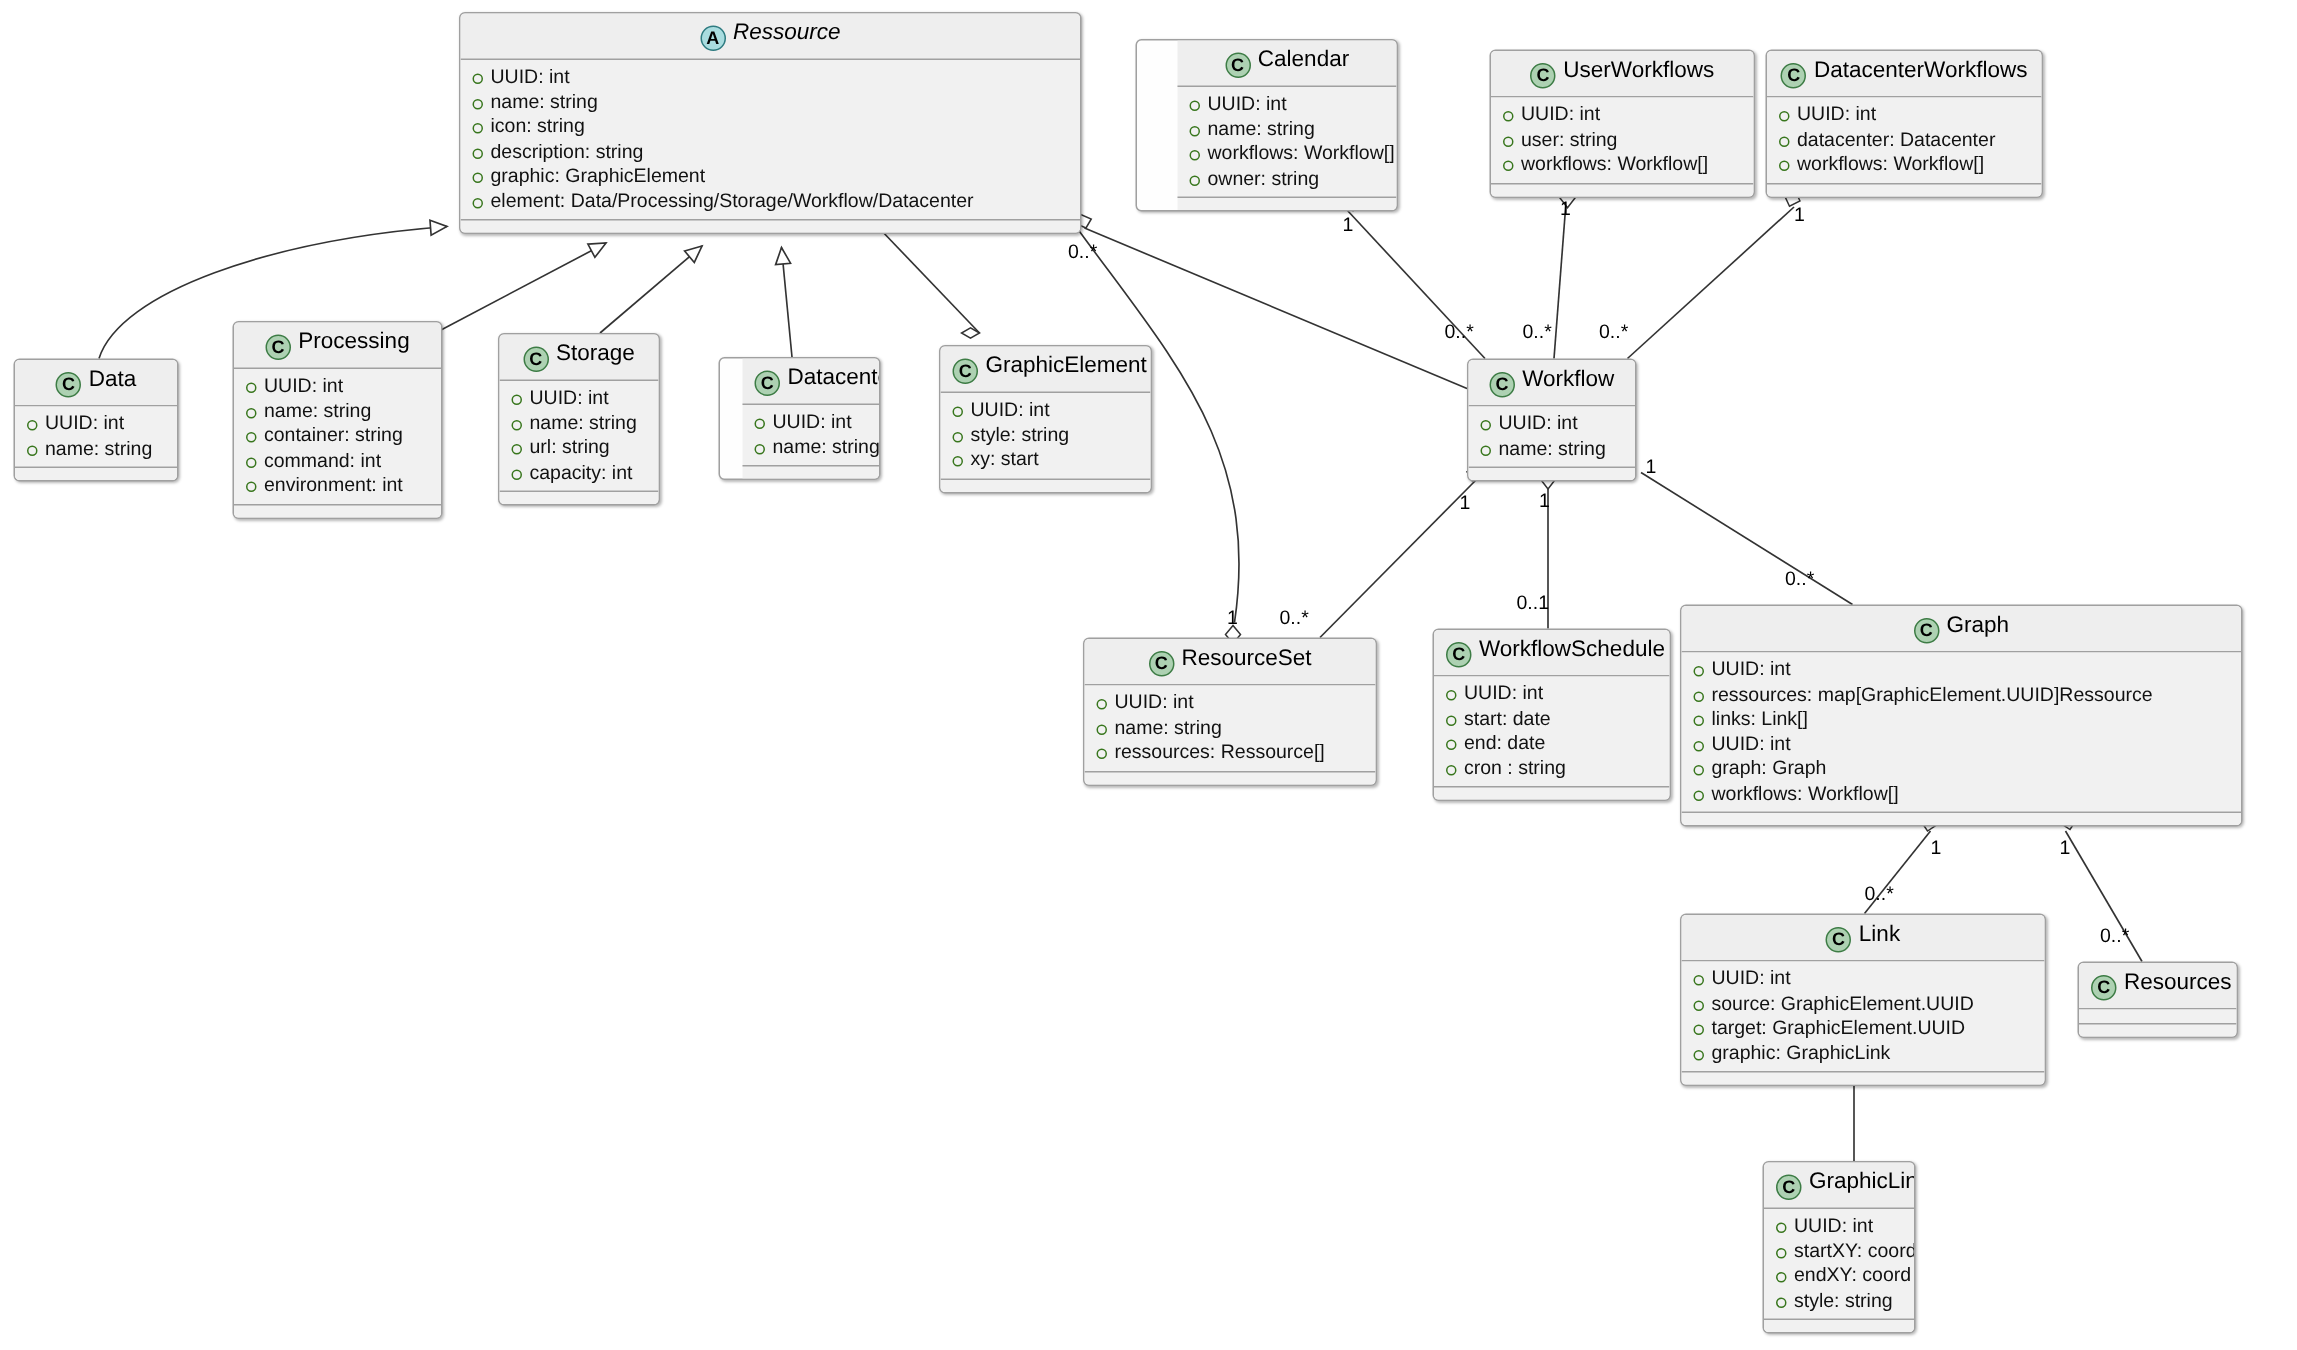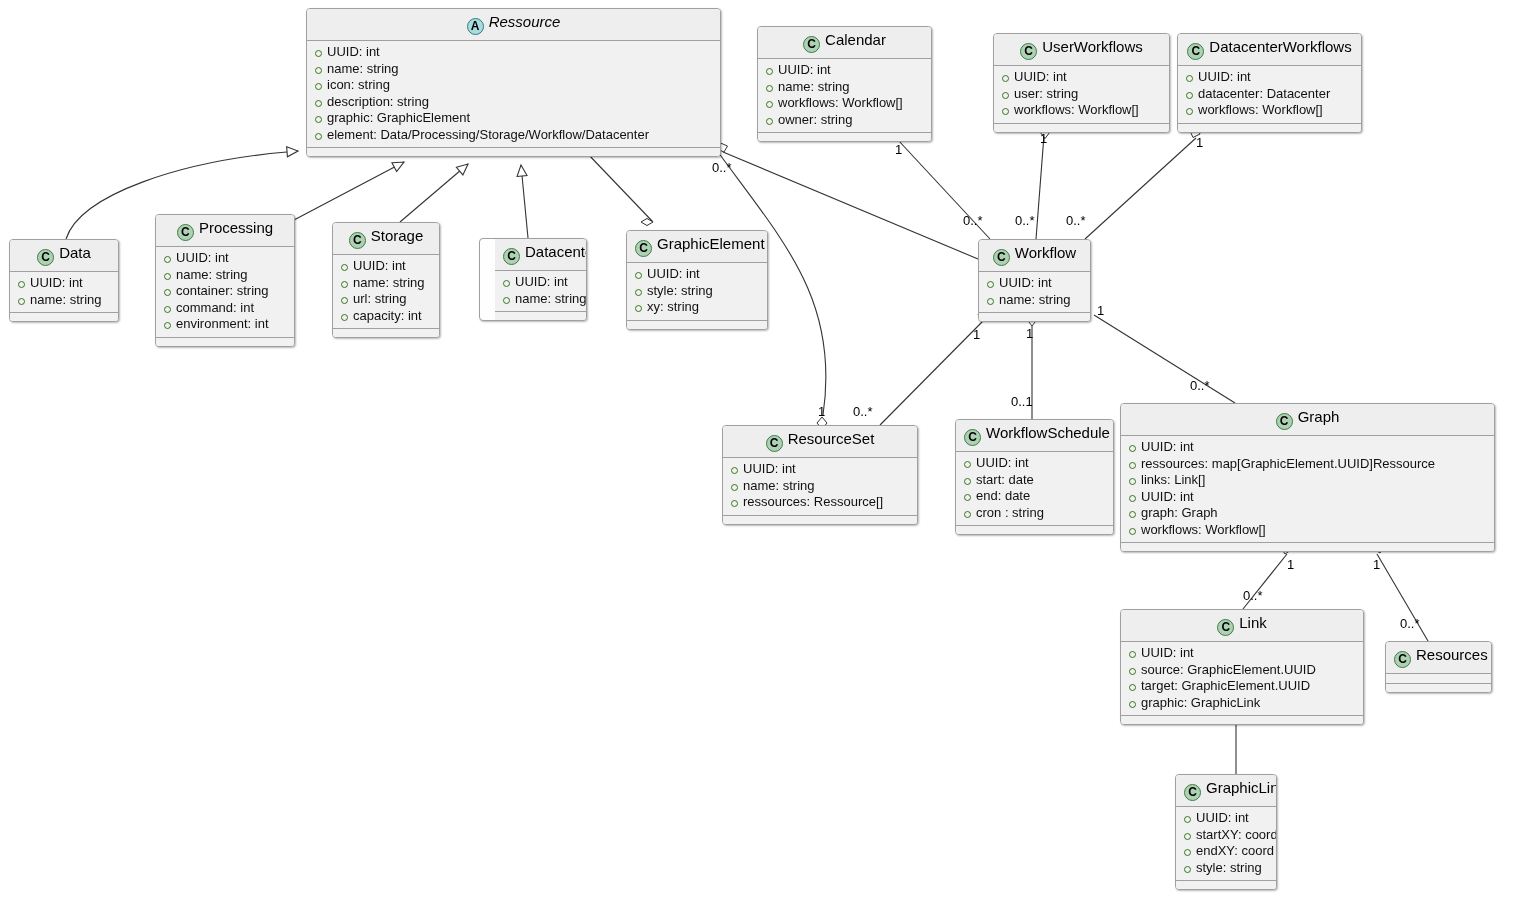--- a/index.html
+++ b/index.html
@@ -197,21 +197,21 @@
         <div class="uml-attrs">
           <div class="attr">UUID: int</div>
           <div class="attr">name: string</div>
           <div class="attr">icon: string</div>
           <div class="attr">description: string</div>
           <div class="attr">graphic: GraphicElement</div>
           <div class="attr">element: Data/Processing/Storage/Workflow/Datacenter</div>
         </div>
         <div class="uml-methods"></div>
       </div>
-      <div class="uml-class" style="left: 757px; top: 26px; width: 175px;">
+      <div class="uml-class" style="left: 757px; top: 26px; width: 175px; padding-left: 27px;">
         <div class="uml-header"><span class="stereo c">C</span><span class="cname">Calendar</span></div>
         <div class="uml-attrs">
           <div class="attr">UUID: int</div>
           <div class="attr">name: string</div>
           <div class="attr">workflows: Workflow[]</div>
           <div class="attr">owner: string</div>
         </div>
         <div class="uml-methods"></div>
       </div>
       <div class="uml-class" style="left: 966px; top: 33px; width: 177px; margin-left: 27px;">
@@ -267,21 +267,21 @@
           <div class="attr">UUID: int</div>
           <div class="attr">name: string</div>
         </div>
         <div class="uml-methods"></div>
       </div>
       <div class="uml-class" style="left: 626px; top: 230px; width: 142px;">
         <div class="uml-header"><span class="stereo c">C</span><span class="cname">GraphicElement</span></div>
         <div class="uml-attrs">
           <div class="attr">UUID: int</div>
           <div class="attr">style: string</div>
-          <div class="attr">xy: string</div>
+          <div class="attr">xy: start</div>
         </div>
         <div class="uml-methods"></div>
       </div>
       <div class="uml-class" style="left: 978px; top: 239px; width: 113px;">
         <div class="uml-header"><span class="stereo c">C</span><span class="cname">Workflow</span></div>
         <div class="uml-attrs">
           <div class="attr">UUID: int</div>
           <div class="attr">name: string</div>
         </div>
         <div class="uml-methods"></div>

